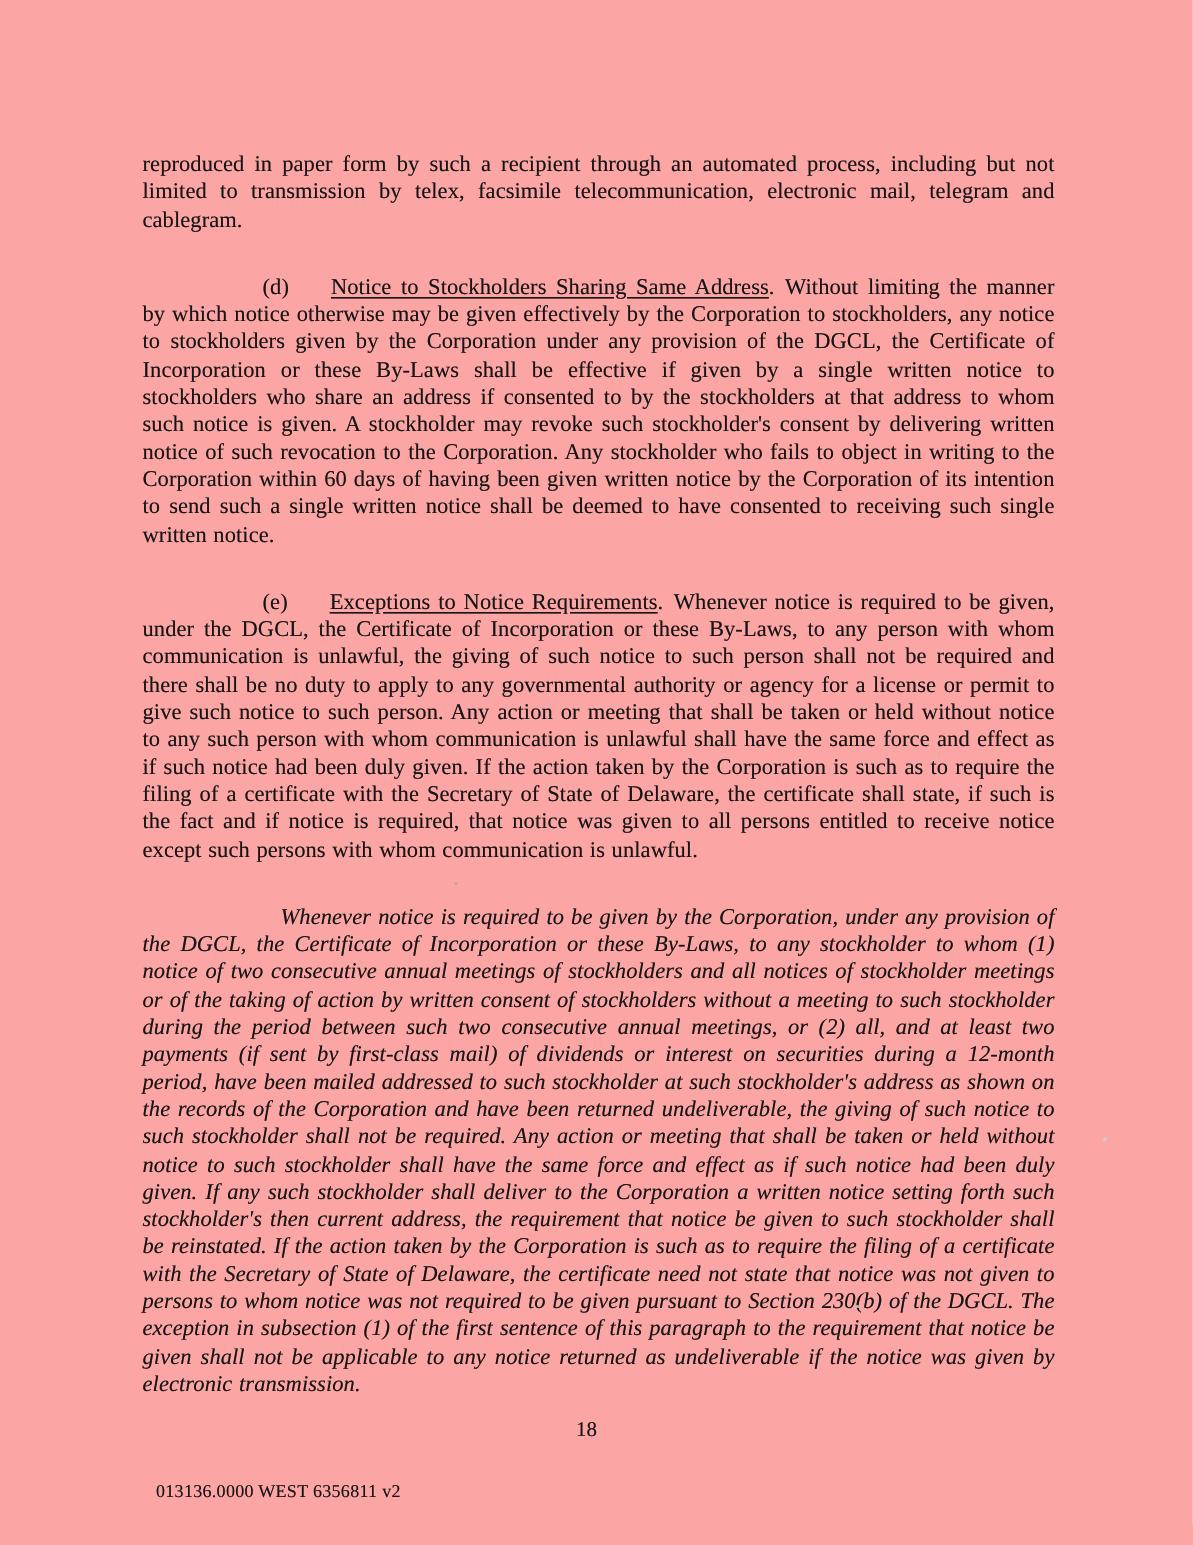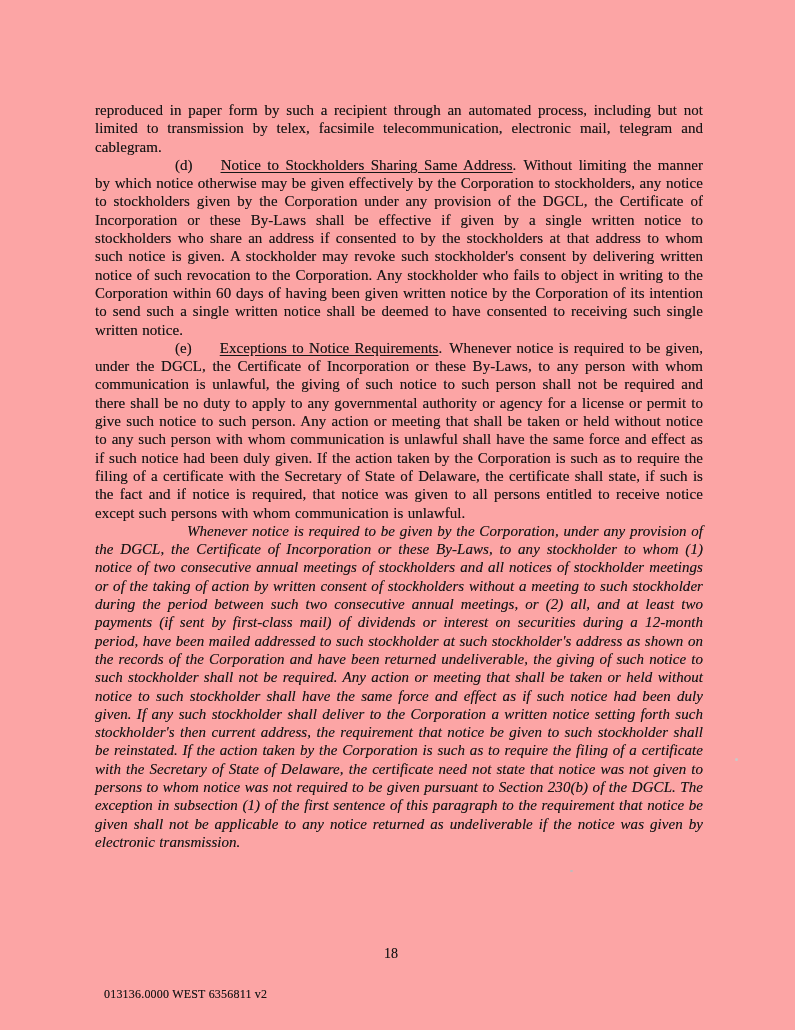--- a/index.html
+++ b/index.html
@@ -26,21 +26,21 @@
     top: 101px;
     width: 608px;
     font-size: 15px;
     line-height: 18.3px;
     text-align: justify;
     word-spacing: 0.6px;
     letter-spacing: 0.05px;
     text-shadow: 0 0 0.4px rgba(0,0,0,0.45);
   }
   .para { margin: 0; }
-  .para + .para { margin-top: 0; }
+  .para + .para { margin-top: 27px; }
   .indent-lettered { text-indent: 80px; }
   .indent-body     { text-indent: 92px; font-style: italic; }
   .indent-section  { text-indent: 40px; }
   .tab   { display: inline-block; width: 28px; }
   .tab-s { display: inline-block; width: 14px; }
   .gap   { display: inline-block; width: 7px; }
   .heading-underline {
     text-decoration: underline;
     text-underline-offset: 2px;
   }

